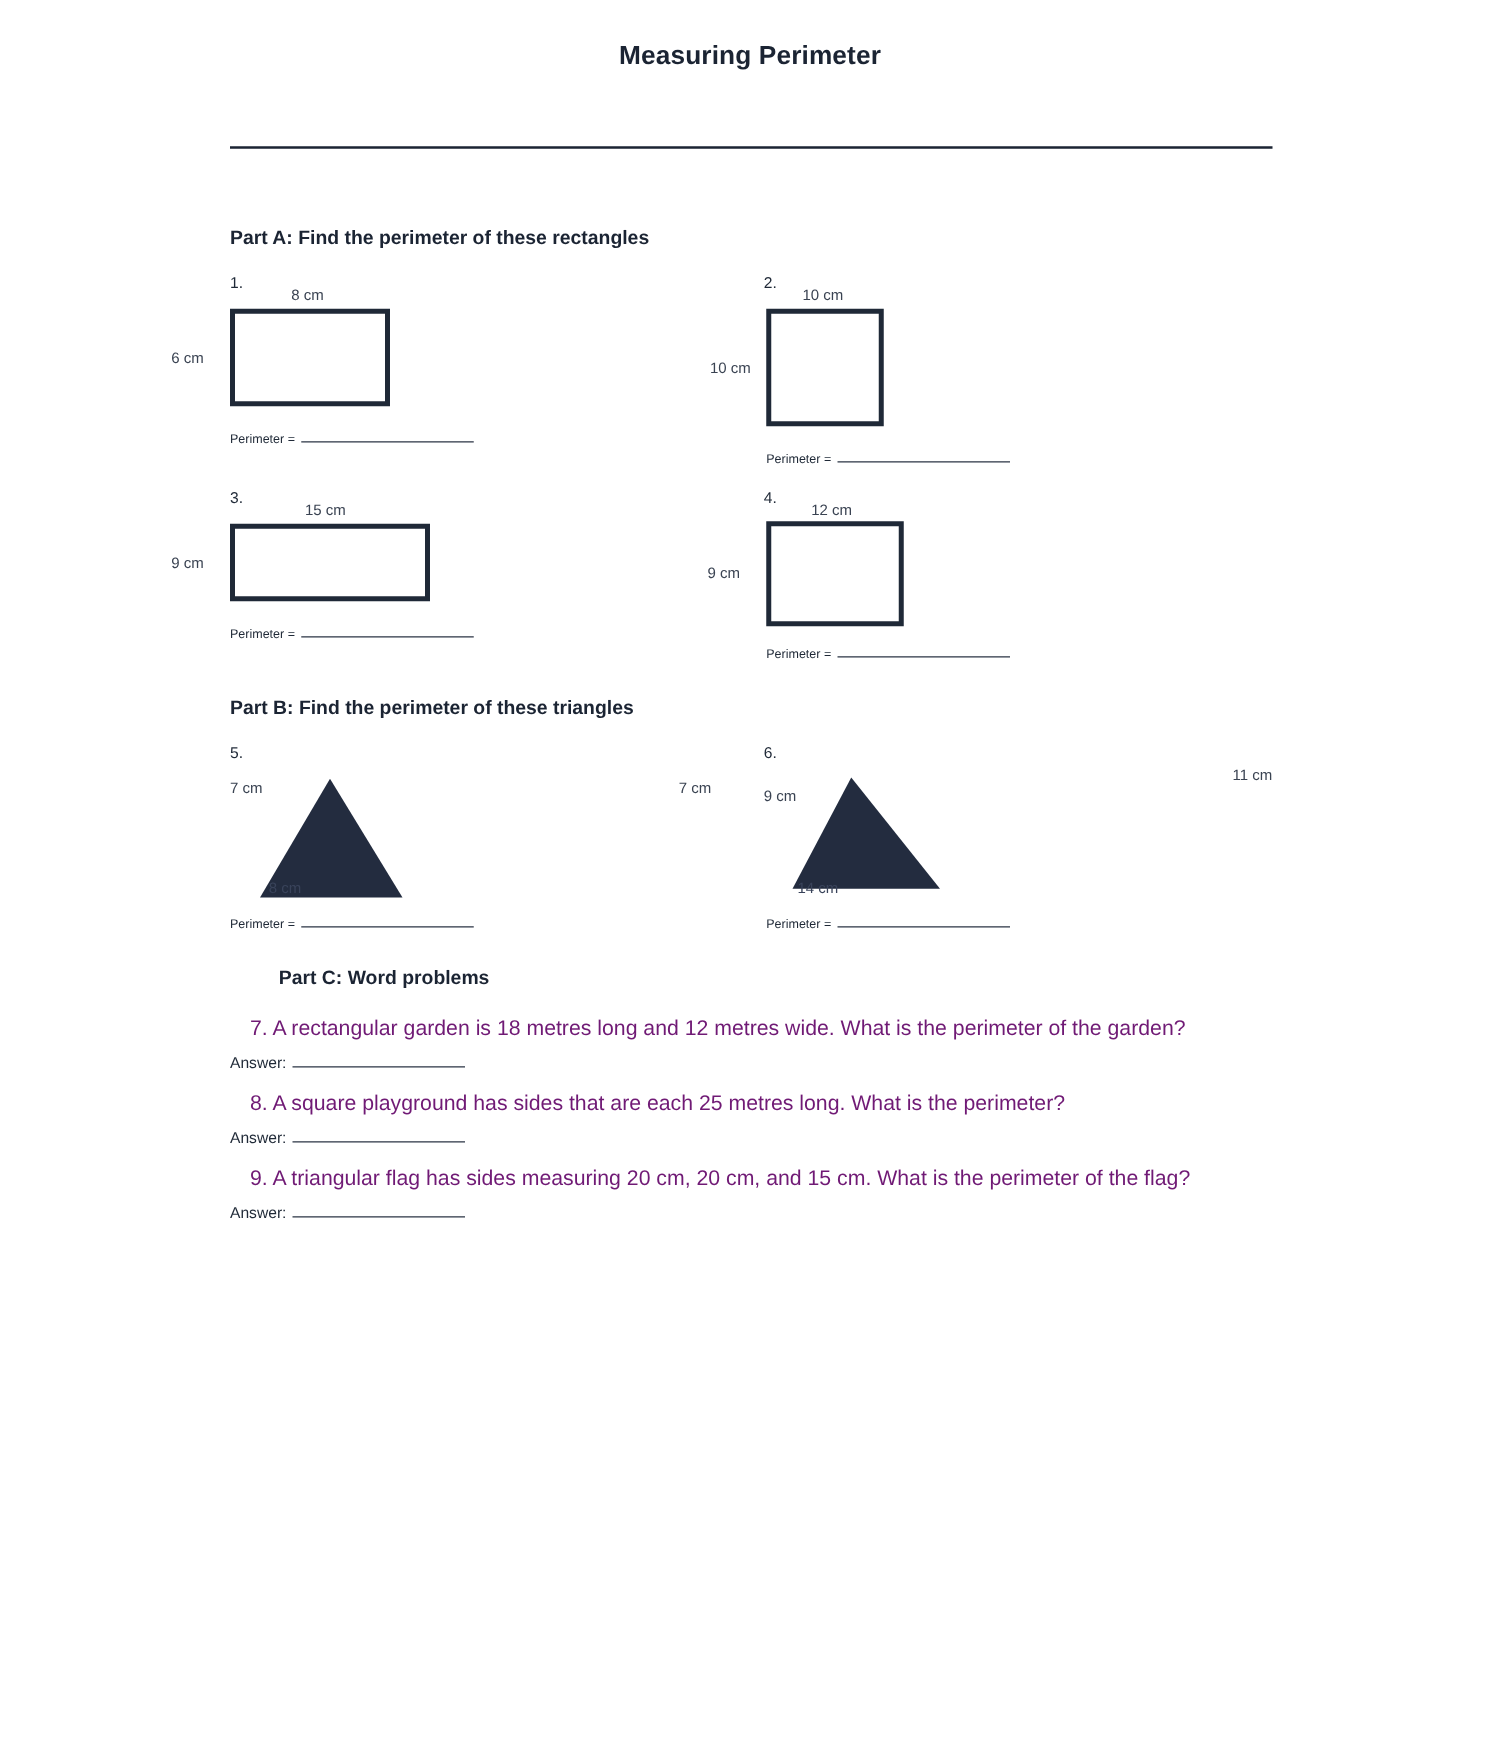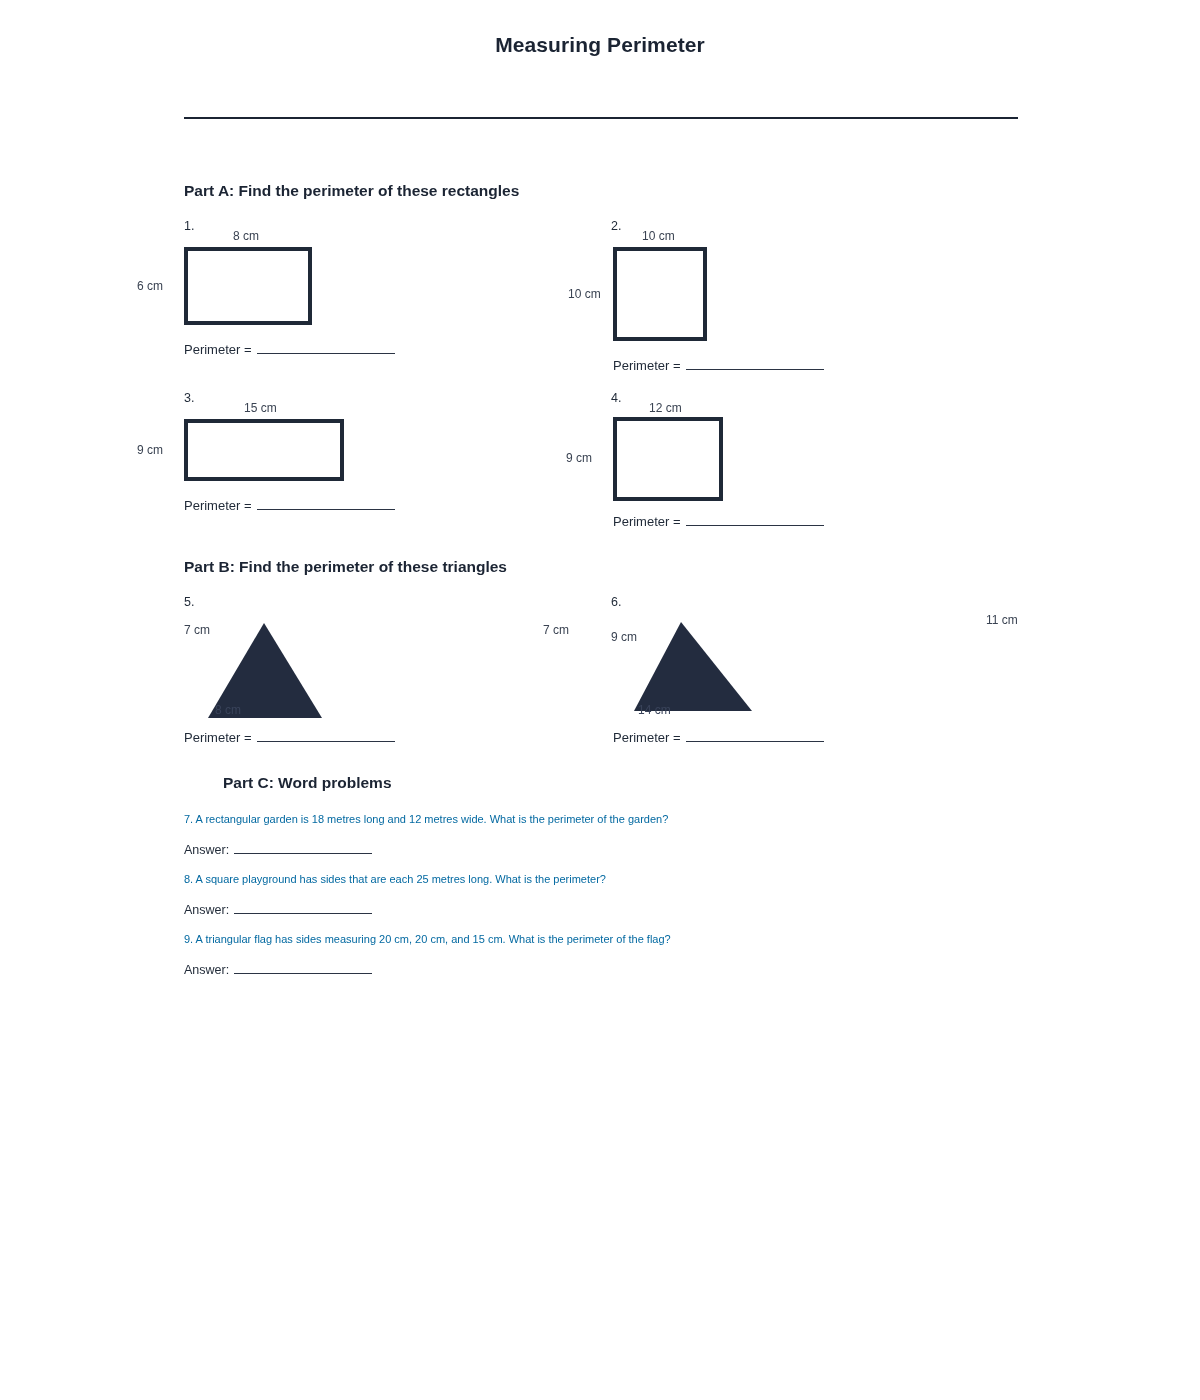--- a/index.html
+++ b/index.html
@@ -102,38 +102,39 @@
   .base-label {
     position: absolute;
     font-size: 12px;
     color: #39435a;
     white-space: nowrap;
     z-index: 5;
   }
 
   .perim-row {
     position: absolute;
-    font-size: 13px;
+    font-size: 10px;
     color: #1f2937;
     white-space: nowrap;
   }
   .perim-row .blank {
     display: inline-block;
     border-bottom: 1.3px solid #2b3444;
     height: 12px;
     vertical-align: baseline;
     margin-left: 5px;
   }
 
   
   .wp-question {
     position: absolute;
-    font-size: 11px;
-    color: #0369a1;
-    white-space: nowrap;
+    font-size: 17px;
+    color: #701a75;
+    white-space: nowrap;
+    margin-left: 16px;
   }
   .wp-answer {
     position: absolute;
     font-size: 12.5px;
     color: #1f2937;
     white-space: nowrap;
   }
   .wp-answer .blank {
     display: inline-block;
     border-bottom: 1.3px solid #2b3444;

